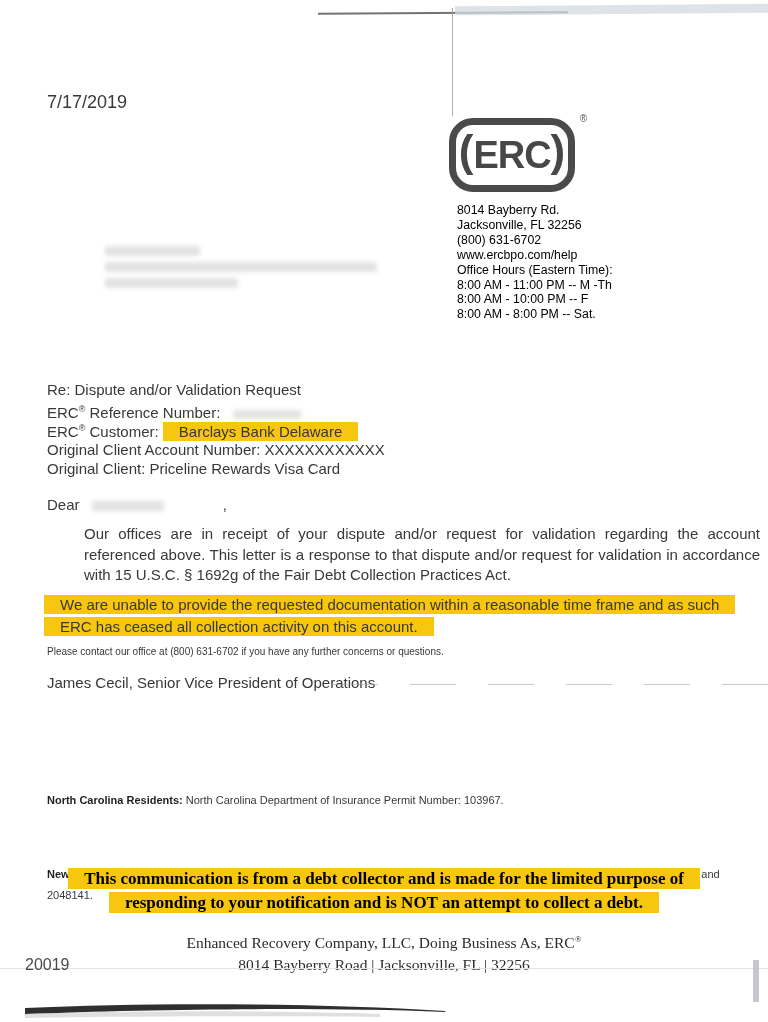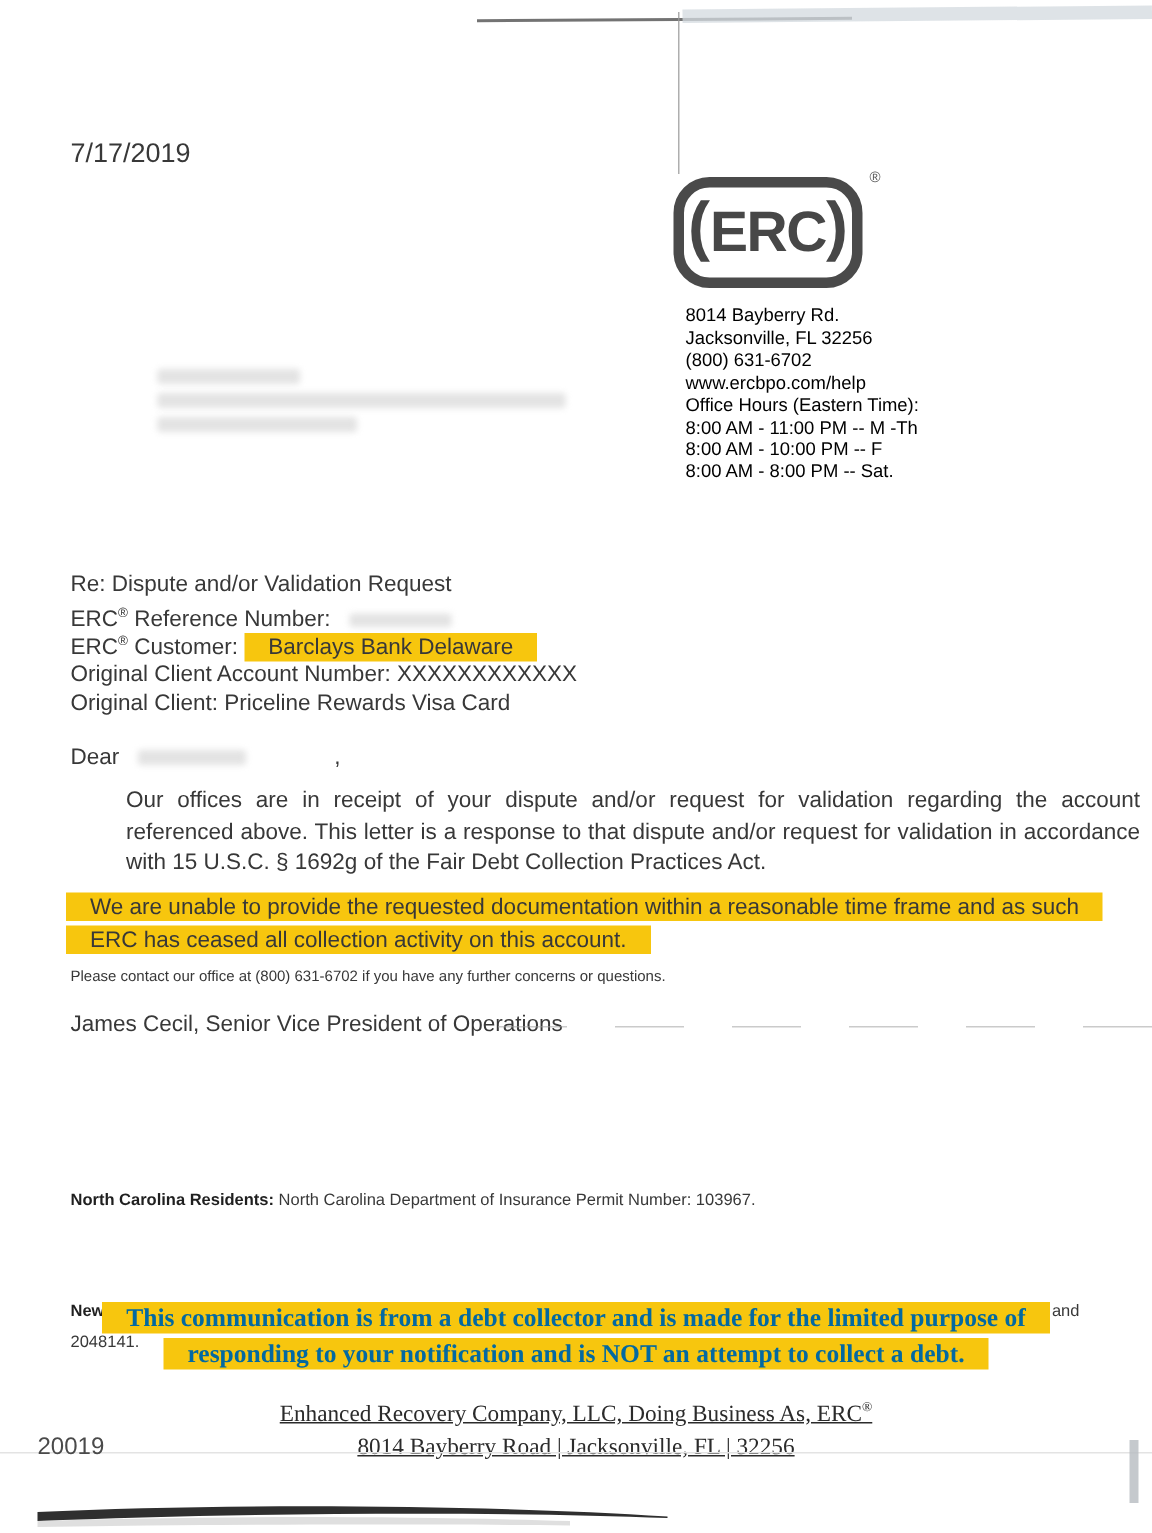--- a/index.html
+++ b/index.html
@@ -42,23 +42,23 @@
   .para{font-size:15px;line-height:20.5px;text-align:justify;}
   .para1{left:47px;top:524px;width:676px;margin-left:37px;}
   .para2{left:44px;top:594px;width:682px;line-height:21.5px;}
   .para3{left:47px;top:646px;font-size:10px;}
   .signature{left:47px;top:674px;font-size:15px;}
   .notice{font-size:11px;line-height:20.5px;}
   .notice b{color:#1f1f1f;}
   .nc{left:47px;top:790px;width:680px;}
   .nyc{left:47px;top:820px;width:680px;margin-top:44px;}
   .disclaimer{left:44px;top:867px;width:680px;text-align:center;
-    font-family:"Liberation Serif",serif;font-weight:700;font-size:17px;line-height:23.5px;color:#0369a1;}
+    font-family:"Liberation Serif",serif;font-weight:700;font-size:17px;line-height:23.5px;color:#000000;}
   .footer{left:0;top:932px;width:768px;text-align:center;
-    font-family:"Liberation Serif",serif;font-size:15.5px;line-height:22px;color:#2b2b2b;text-decoration:underline;}
+    font-family:"Liberation Serif",serif;font-size:15.5px;line-height:22px;color:#2b2b2b;}
   .page-code{left:25px;top:956px;font-size:16px;color:#4a4a4a;}
 </style>
 </head>
 <body>
 
 <div class="page" style="--hl: #f7c60e; --ink: #383838;">
 
   <div class="abs artifact-top-dark"></div>
   <div class="abs artifact-top-band"></div>
   <div class="abs artifact-top-vert"></div>

